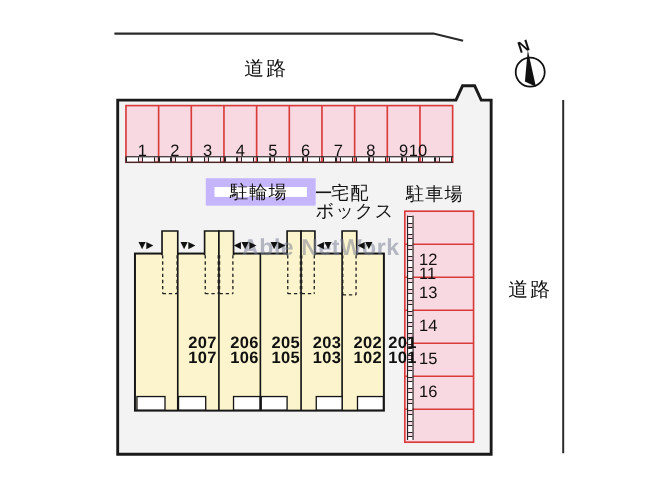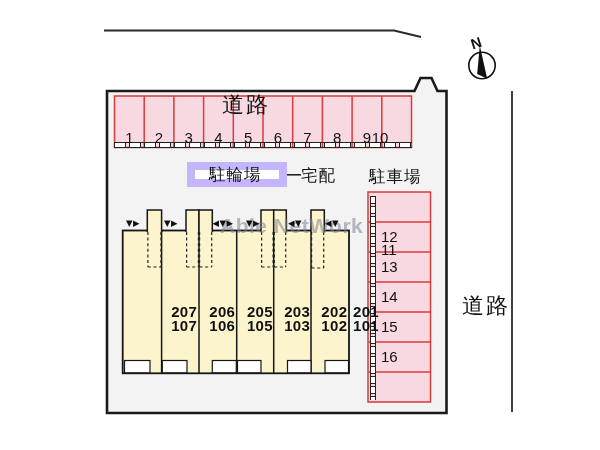--- a/index.html
+++ b/index.html
@@ -3,21 +3,21 @@
 <meta charset="utf-8">
 <style>
   html,body{margin:0;padding:0;background:#ffffff;}
   #canvas{
     position:relative;width:600px;height:450px;background:#ffffff;overflow:hidden;
     font-family:"Liberation Sans","DejaVu Sans",sans-serif;color:#111;
   }
   #canvas svg{position:absolute;left:0;top:0;}
   .abs{position:absolute;}
   .jp{font-family:"Liberation Sans","DejaVu Sans",sans-serif;}
-  .road-label{font-size:22px;letter-spacing:2px;margin-top:40px;}
+  .road-label{font-size:18px;letter-spacing:2px;}
   .small-label{font-size:16.5px;letter-spacing:1px;}
   .bike-box{
     left:187px;top:162px;width:100px;height:25px;background:#ffffff;
     border:8px solid #c4b5fd;box-sizing:border-box;display:flex;align-items:center;
     padding-left:14px;font-size:16.5px;letter-spacing:1px;
   }
   .num{font-size:15px;line-height:16px;text-align:center;}
   .num-right{font-size:15px;line-height:30px;text-align:left;}
   .unit-label{top:305px;text-align:center;font-weight:700;font-size:15px;line-height:13.5px;letter-spacing:0.3px;margin-left:42px;}
   .markers{top:219px;font-family:"DejaVu Sans",sans-serif;font-size:8.5px;line-height:9px;letter-spacing:0.5px;color:#111;}
@@ -123,20 +123,21 @@
   <div class="abs dash-strip-v"></div>
 
   <div class="abs jp road-label" style="left:222px;top:50px;">道路</div>
   <div class="abs jp road-label" style="left:462px;top:251px;">道路</div>
 
   <div class="abs jp bike-box">
     <span>駐輪場</span>
   </div>
 
   <div class="abs jp small-label" style="left:301px;top:165px;">宅配</div>
+  <div class="abs jp small-label" style="left:287px;top:181px;">ボックス</div>
 
   <div class="abs jp small-label" style="left:369px;top:166px;">駐車場</div>
 
   <div class="abs watermark">Able NetWork</div>
 
   <div class="abs north-n">N</div>
 
   <div class="abs num" style="left:114.5px;top:130px;width:29.7px;">1</div>
   <div class="abs num" style="left:144.2px;top:130px;width:29.7px;">2</div>
   <div class="abs num" style="left:173.9px;top:130px;width:29.7px;">3</div>

